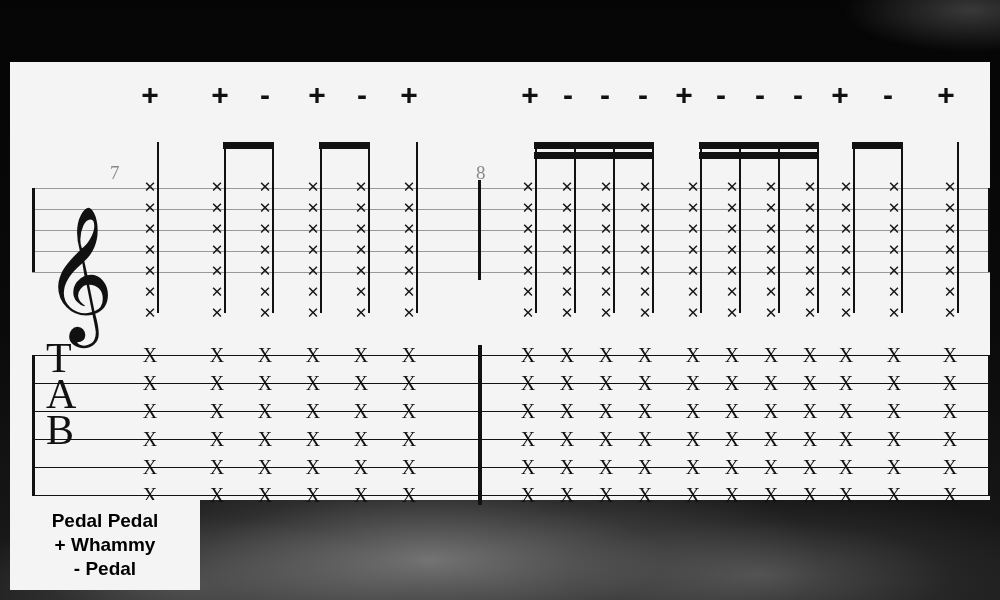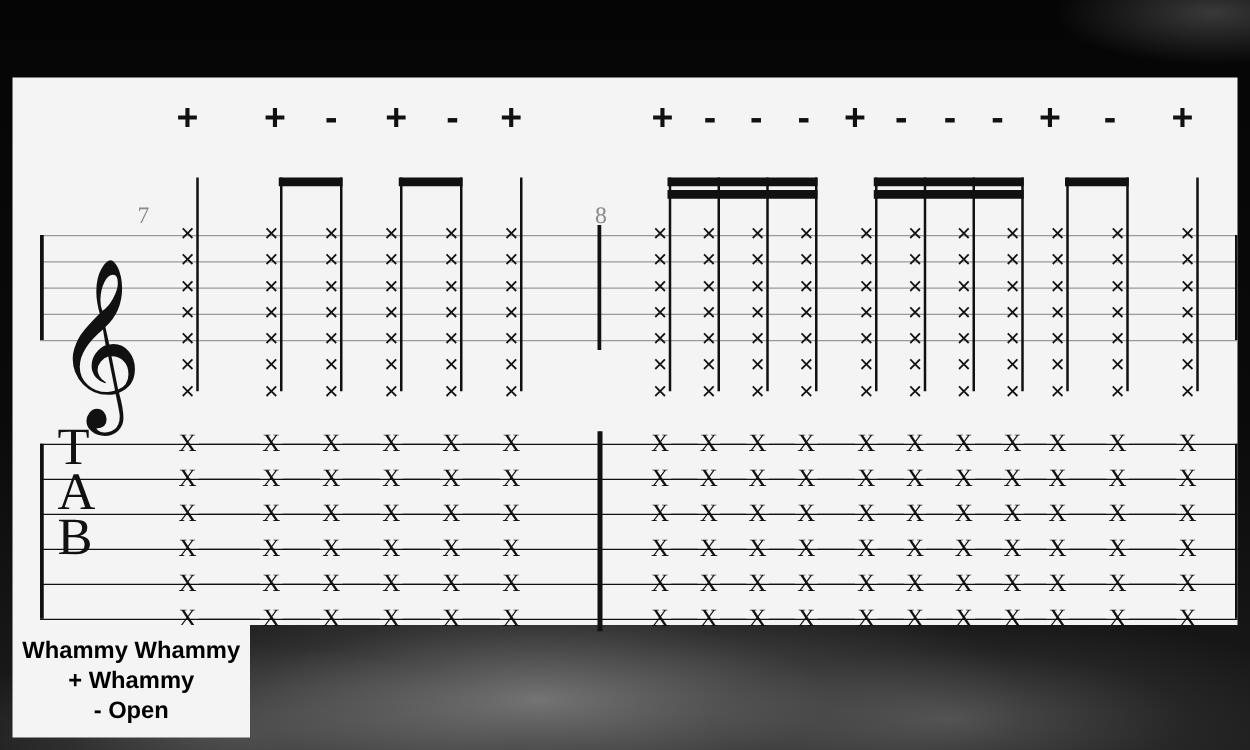--- a/index.html
+++ b/index.html
@@ -462,16 +462,16 @@
     </div>
   <div id="clef">𝄞</div>
   <div id="tabword">
       <div>T</div>
       <div>A</div>
       <div>B</div>
     </div>
 </div>
 
 <div id="legend">
-  <div>Whammy Whammy</div>
+  <div>Pedal Pedal</div>
   <div>+ Whammy</div>
-  <div>- Open</div>
+  <div>- Pedal</div>
 </div>
 
 </body></html>

